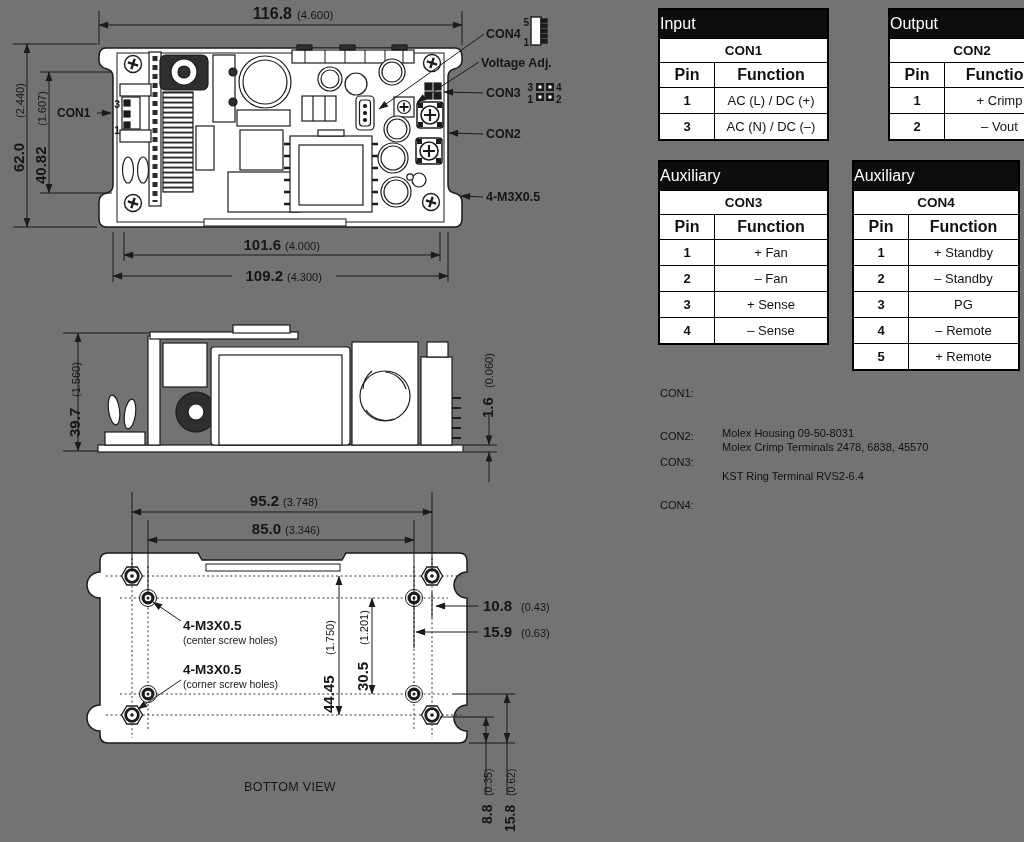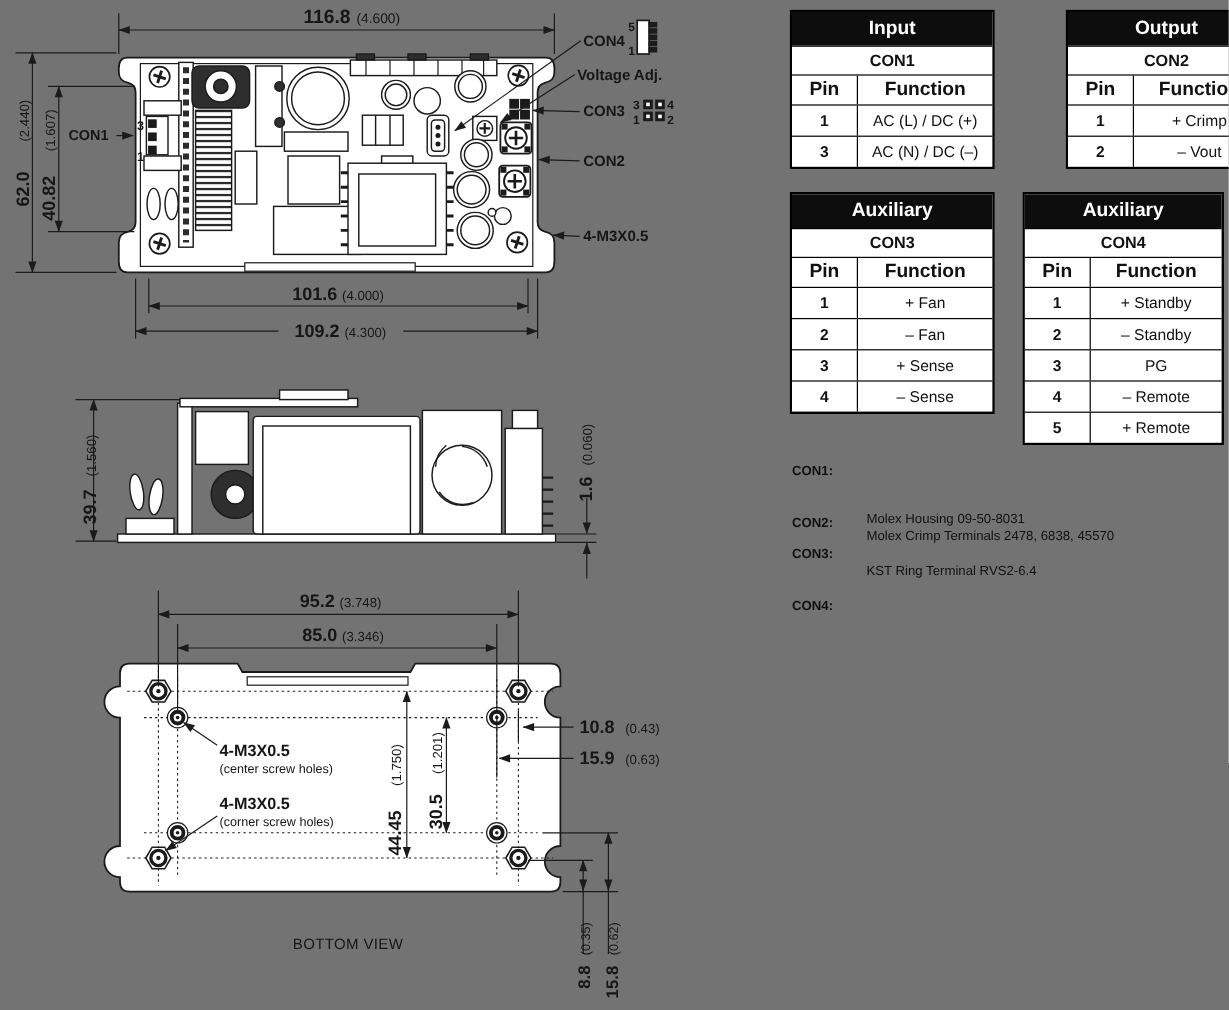--- a/index.html
+++ b/index.html
@@ -1,30 +1,30 @@
 <!DOCTYPE html>
 <html><head>
 <meta charset="utf-8">
 <style>
   html,body{margin:0;padding:0;background:#fff;}
   #stage{position:relative;width:1024px;height:842px;background:#737373;overflow:hidden;
          font-family:"Liberation Sans","DejaVu Sans",sans-serif;color:#111;}
   svg text{font-family:"Liberation Sans","DejaVu Sans",sans-serif;fill:#161616;}
   .ptable{position:absolute;border:2px solid #000;background:#fff;box-sizing:border-box;}
-  .pt-head{background:#0d0d0d;color:#fff;font-weight:bold;font-size:16px;text-align:center;
+  .pt-head{background:#0d0d0d;color:#fff;font-weight:normal;font-size:16px;text-align:left;
            height:28px;line-height:28px;}
   .pt-con{font-weight:bold;font-size:13.5px;text-align:center;height:23px;line-height:23px;
           border-top:1.5px solid #000;}
   .pt-cols,.pt-row{display:flex;border-top:1.5px solid #000;}
   .pt-cols>div{font-weight:bold;font-size:16px;height:24px;line-height:24px;text-align:center;}
   .pt-row>div{font-size:13px;height:25px;line-height:25px;text-align:center;}
   .pt-pin{width:55px;border-right:1.5px solid #000;box-sizing:border-box;font-weight:bold;}
   .pt-fn{flex:1;}
   .note{position:absolute;font-size:11px;line-height:13.5px;}
-  .note .nlab{position:absolute;left:0;top:0;font-weight:bold;}
+  .note .nlab{position:absolute;left:0;top:0;font-weight:normal;}
   .note .nlines{position:absolute;left:62px;top:16px;white-space:nowrap;margin-top:24px;}
 </style>
 </head>
 <body>
 
 <div id="stage">
 
   <svg width="660" height="842" viewBox="0 0 660 842" style="position:absolute;left:0;top:0;">
     <defs>
       <marker id="arr" viewBox="0 0 10 8" markerWidth="10" markerHeight="8" refX="9.6" refY="4" orient="auto-start-reverse" markerUnits="userSpaceOnUse">

